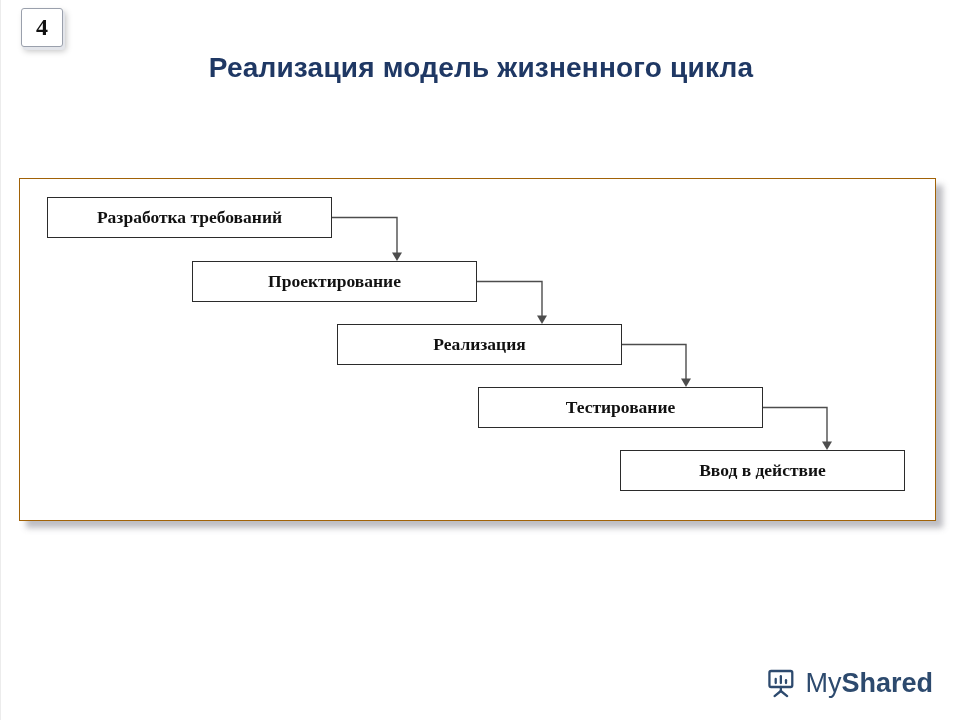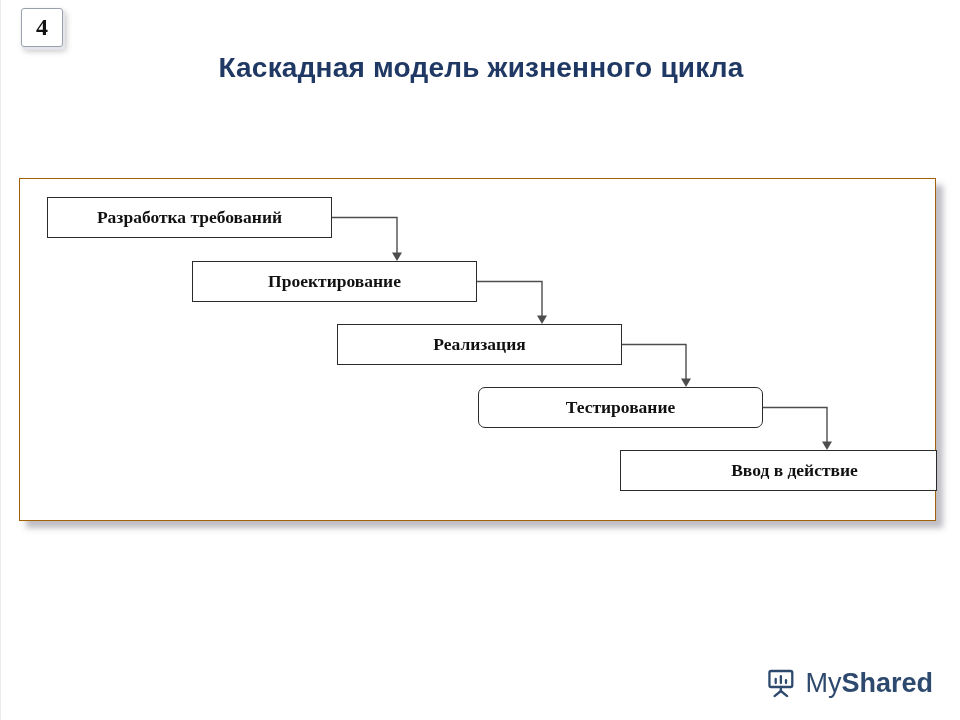--- a/index.html
+++ b/index.html
@@ -80,22 +80,22 @@
   .stage span {
     font-family: "Liberation Serif", serif;
     font-weight: bold;
     font-size: 17.5px;
     color: #111111;
     white-space: nowrap;
   }
   .stage-1 { left: 27px;  top: 18px;  }
   .stage-2 { left: 172px; top: 82px;  }
   .stage-3 { left: 317px; top: 145px; }
-  .stage-4 { left: 458px; top: 208px; border-radius: 7px; }
-  .stage-5 { left: 600px; top: 271px; padding-left: 32px; }
+  .stage-4 { left: 458px; top: 208px; }
+  .stage-5 { left: 600px; top: 271px; }
 
   
   .logo {
     position: absolute;
     right: 28px;
     bottom: 22px;
     display: flex;
     align-items: center;
     gap: 7px;
     cursor: pointer;
@@ -107,21 +107,21 @@
 </style>
 </head>
 <body>
 
 <div class="slide">
 
   <div class="badge">
     <span>4</span>
   </div>
 
-  <h1 class="title">Каскадная модель жизненного цикла</h1>
+  <h1 class="title">Реализация модель жизненного цикла</h1>
 
   <div class="panel">
 
     <svg class="arrows" viewBox="0 0 915 341" xmlns="http://www.w3.org/2000/svg">
       <g stroke="#4d4d4d" stroke-width="1.4" fill="none">
         <path d="M312,38.5 H377 V74"></path>
         <path d="M457,102.5 H522 V137"></path>
         <path d="M601,165.5 H666 V200"></path>
         <path d="M742,228.5 H807 V263"></path>
       </g>

